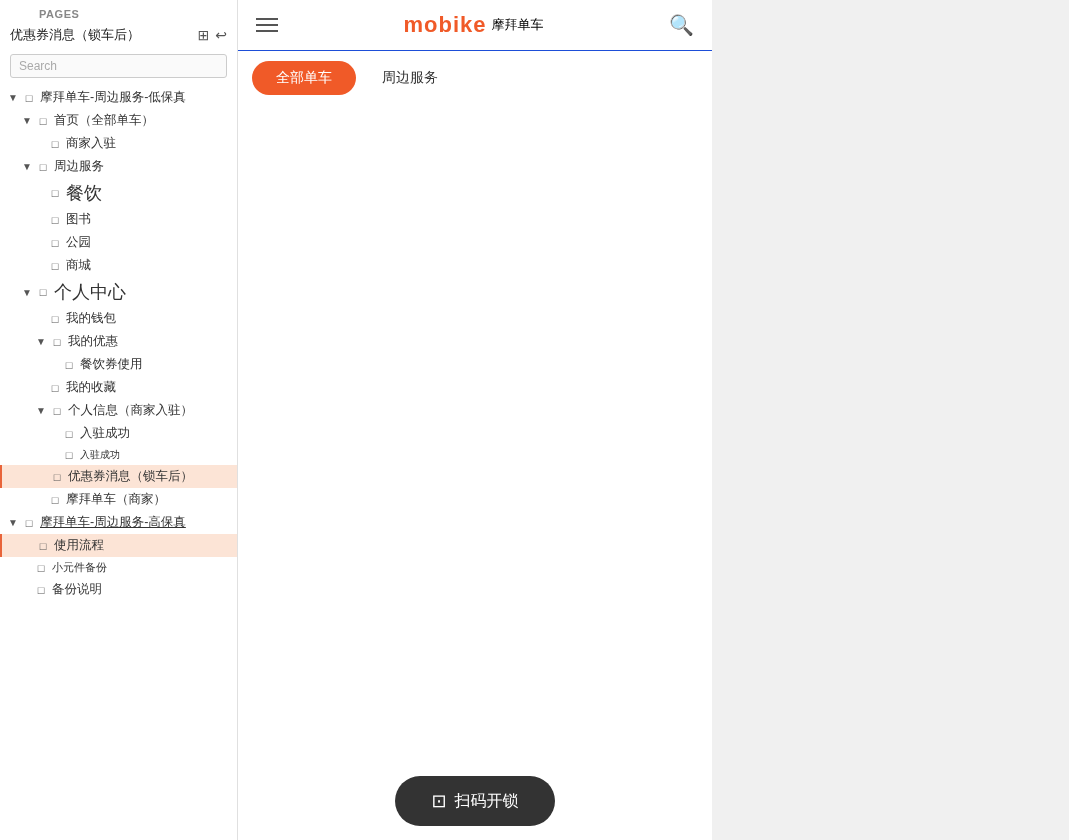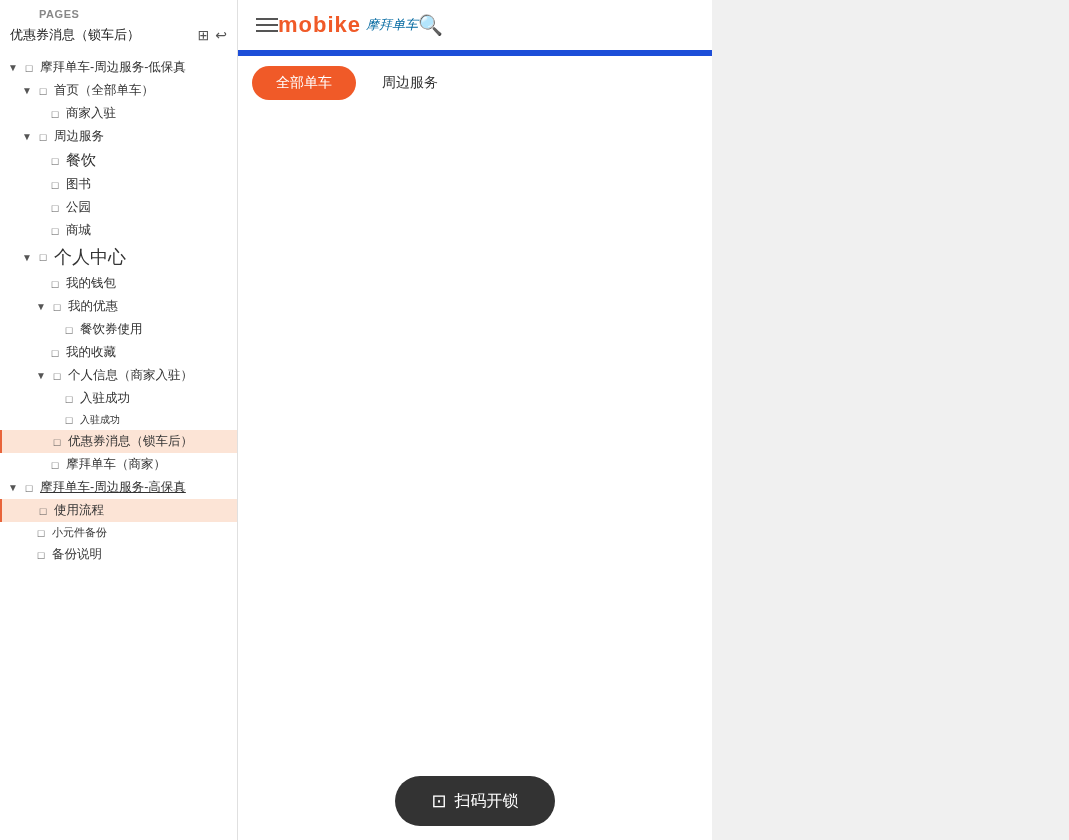--- a/index.html
+++ b/index.html
@@ -87,22 +87,23 @@
       position: relative;
       overflow: hidden;
       flex-shrink: 0;
     }
 
     
     .top-bar {
       background: #fff;
       display: flex;
       align-items: center;
+      justify-content: space-between;
       padding: 12px 18px;
-      border-bottom: 6px solid #1d4ed8;
+      border-bottom: 1px solid #1d4ed8;
     }
     .hamburger {
       display: flex;
       flex-direction: column;
       gap: 4px;
       cursor: pointer;
     }
     .hamburger span {
       display: block;
       width: 22px;
@@ -173,20 +174,23 @@
   <div class="sidebar-header">
     <div class="sidebar-pages-label">PAGES</div>
     <div class="sidebar-title-row">
       <div class="sidebar-title">优惠券消息（锁车后）</div>
       <div class="sidebar-title-icons">
         <span class="sidebar-icon-btn">⊞</span>
         <span class="sidebar-icon-btn">↩</span>
       </div>
     </div>
   </div>
+  <div class="search-box">
+    <input class="search-input" type="text" placeholder="Search" style="">
+  </div>
   <div class="tree-container">
 
   <div style="display: flex; align-items: center; padding: 3px 6px; cursor: pointer; font-size: 12.5px; color: rgb(51, 51, 51); white-space: nowrap; user-select: none;">
         <span style="width: 14px; text-align: center; font-size: 10px; color: rgb(85, 85, 85); flex-shrink: 0; margin-right: 2px;">▼</span>
         <span style="width: 14px; text-align: center; font-size: 11px; margin-right: 4px; flex-shrink: 0; color: rgb(85, 85, 85);">□</span>
         <span style="font-size: 12.5px;">摩拜单车-周边服务-低保真</span>
       </div>
       <div style="display: flex; align-items: center; padding: 3px 6px 3px 20px; cursor: pointer; font-size: 12.5px; color: rgb(51, 51, 51); white-space: nowrap; user-select: none;">
         <span style="width: 14px; text-align: center; font-size: 10px; color: rgb(85, 85, 85); flex-shrink: 0; margin-right: 2px;">▼</span>
         <span style="width: 14px; text-align: center; font-size: 11px; margin-right: 4px; flex-shrink: 0; color: rgb(85, 85, 85);">□</span>
@@ -198,21 +202,21 @@
         <span style="font-size: 12.5px;">商家入驻</span>
       </div>
       <div style="display: flex; align-items: center; padding: 3px 6px 3px 20px; cursor: pointer; font-size: 12.5px; color: rgb(51, 51, 51); white-space: nowrap; user-select: none;">
         <span style="width: 14px; text-align: center; font-size: 10px; color: rgb(85, 85, 85); flex-shrink: 0; margin-right: 2px;">▼</span>
         <span style="width: 14px; text-align: center; font-size: 11px; margin-right: 4px; flex-shrink: 0; color: rgb(85, 85, 85);">□</span>
         <span style="font-size: 12.5px;">周边服务</span>
       </div>
       <div style="display: flex; align-items: center; padding: 3px 6px 3px 34px; cursor: pointer; font-size: 12.5px; color: rgb(51, 51, 51); white-space: nowrap; user-select: none;">
         <span style="width: 14px; flex-shrink: 0;"></span>
         <span style="width: 14px; text-align: center; font-size: 11px; margin-right: 4px; flex-shrink: 0; color: rgb(85, 85, 85);">□</span>
-        <span style="font-size: 15px;">餐饮</span>
+        <span style="font-size: 18px;">餐饮</span>
       </div>
       <div style="display: flex; align-items: center; padding: 3px 6px 3px 34px; cursor: pointer; font-size: 12.5px; color: rgb(51, 51, 51); white-space: nowrap; user-select: none;">
         <span style="width: 14px; flex-shrink: 0;"></span>
         <span style="width: 14px; text-align: center; font-size: 11px; margin-right: 4px; flex-shrink: 0; color: rgb(85, 85, 85);">□</span>
         <span style="font-size: 12.5px;">图书</span>
       </div>
       <div style="display: flex; align-items: center; padding: 3px 6px 3px 34px; cursor: pointer; font-size: 12.5px; color: rgb(51, 51, 51); white-space: nowrap; user-select: none;">
         <span style="width: 14px; flex-shrink: 0;"></span>
         <span style="width: 14px; text-align: center; font-size: 11px; margin-right: 4px; flex-shrink: 0; color: rgb(85, 85, 85);">□</span>
         <span style="font-size: 12.5px;">公园</span>
@@ -300,21 +304,21 @@
   <div class="phone-frame">
 
     <div class="top-bar">
       <div class="hamburger">
         <span></span>
           <span></span>
           <span></span>
       </div>
       <div style="display:flex; align-items:center;">
         <span style="font-size:22px; color:#f05a28; font-weight:700; letter-spacing:1px;">mobike</span>
-        <span style="font-size:13px; color:#0369a1; margin-left:5px;font-style:italic;">摩拜单车</span>
+        <span style="font-size:13px; color:#000000; margin-left:5px;">摩拜单车</span>
       </div>
       <div style="font-size:20px; color:#555; cursor:pointer;">🔍</div>
     </div>
 
     <div class="tab-bar">
       <button class="tab-btn active">全部单车</button>
       <button class="tab-btn inactive">周边服务</button>
     </div>
 
     <div class="map-bg">

